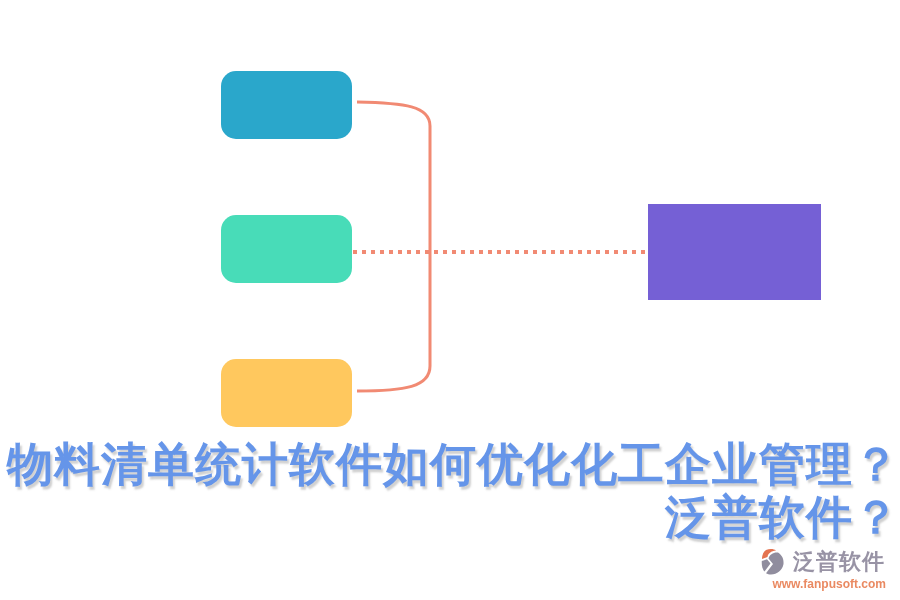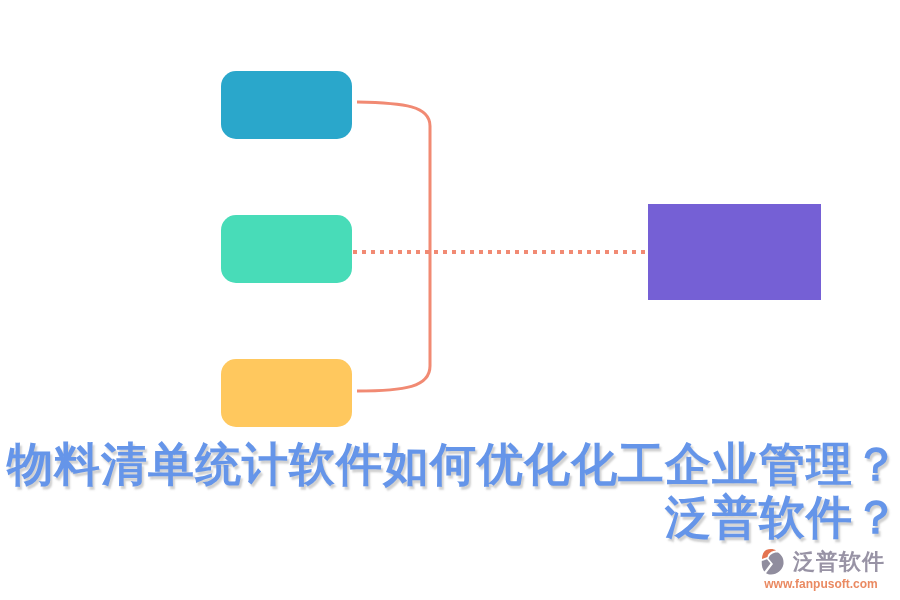--- a/index.html
+++ b/index.html
@@ -100,16 +100,16 @@
 
   <div class="logo">
     <div class="logo-row">
       <svg class="logo-mark" viewBox="0 0 28 28">
         <path d="M9,2 C13,0.5 17,1 19,2.5 C14,3 11,5.5 10.5,9 L5,11 C5,7 6.5,3.5 9,2 Z" style="fill: rgb(228, 115, 79);"></path>
         <path d="M11.5,10.5 C12.5,6.5 16.5,4 21,4.5 C25,7 27,11 26.5,16 C25.5,22 20,26.5 14,26.5 C12,26.5 10.5,26 9,25.2 L16,16 Z" style="fill: rgb(144, 141, 158);"></path>
         <path d="M4.8,13 L10,11.2 L13.5,15.5 L7.5,23.5 C5.5,21.5 4.5,17.5 4.8,13 Z" style="fill: rgb(144, 141, 158);"></path>
       </svg>
       <span class="logo-name" style="color: rgb(152, 147, 165);">泛普软件</span>
     </div>
-    <div class="logo-url" style="color: rgb(234, 138, 98);">www.fanpusoft.com</div>
+    <div class="logo-url" style="color: rgb(234, 138, 98); text-align: right;">www.fanpusoft.com</div>
   </div>
 
 </div>
 
 </body></html>

